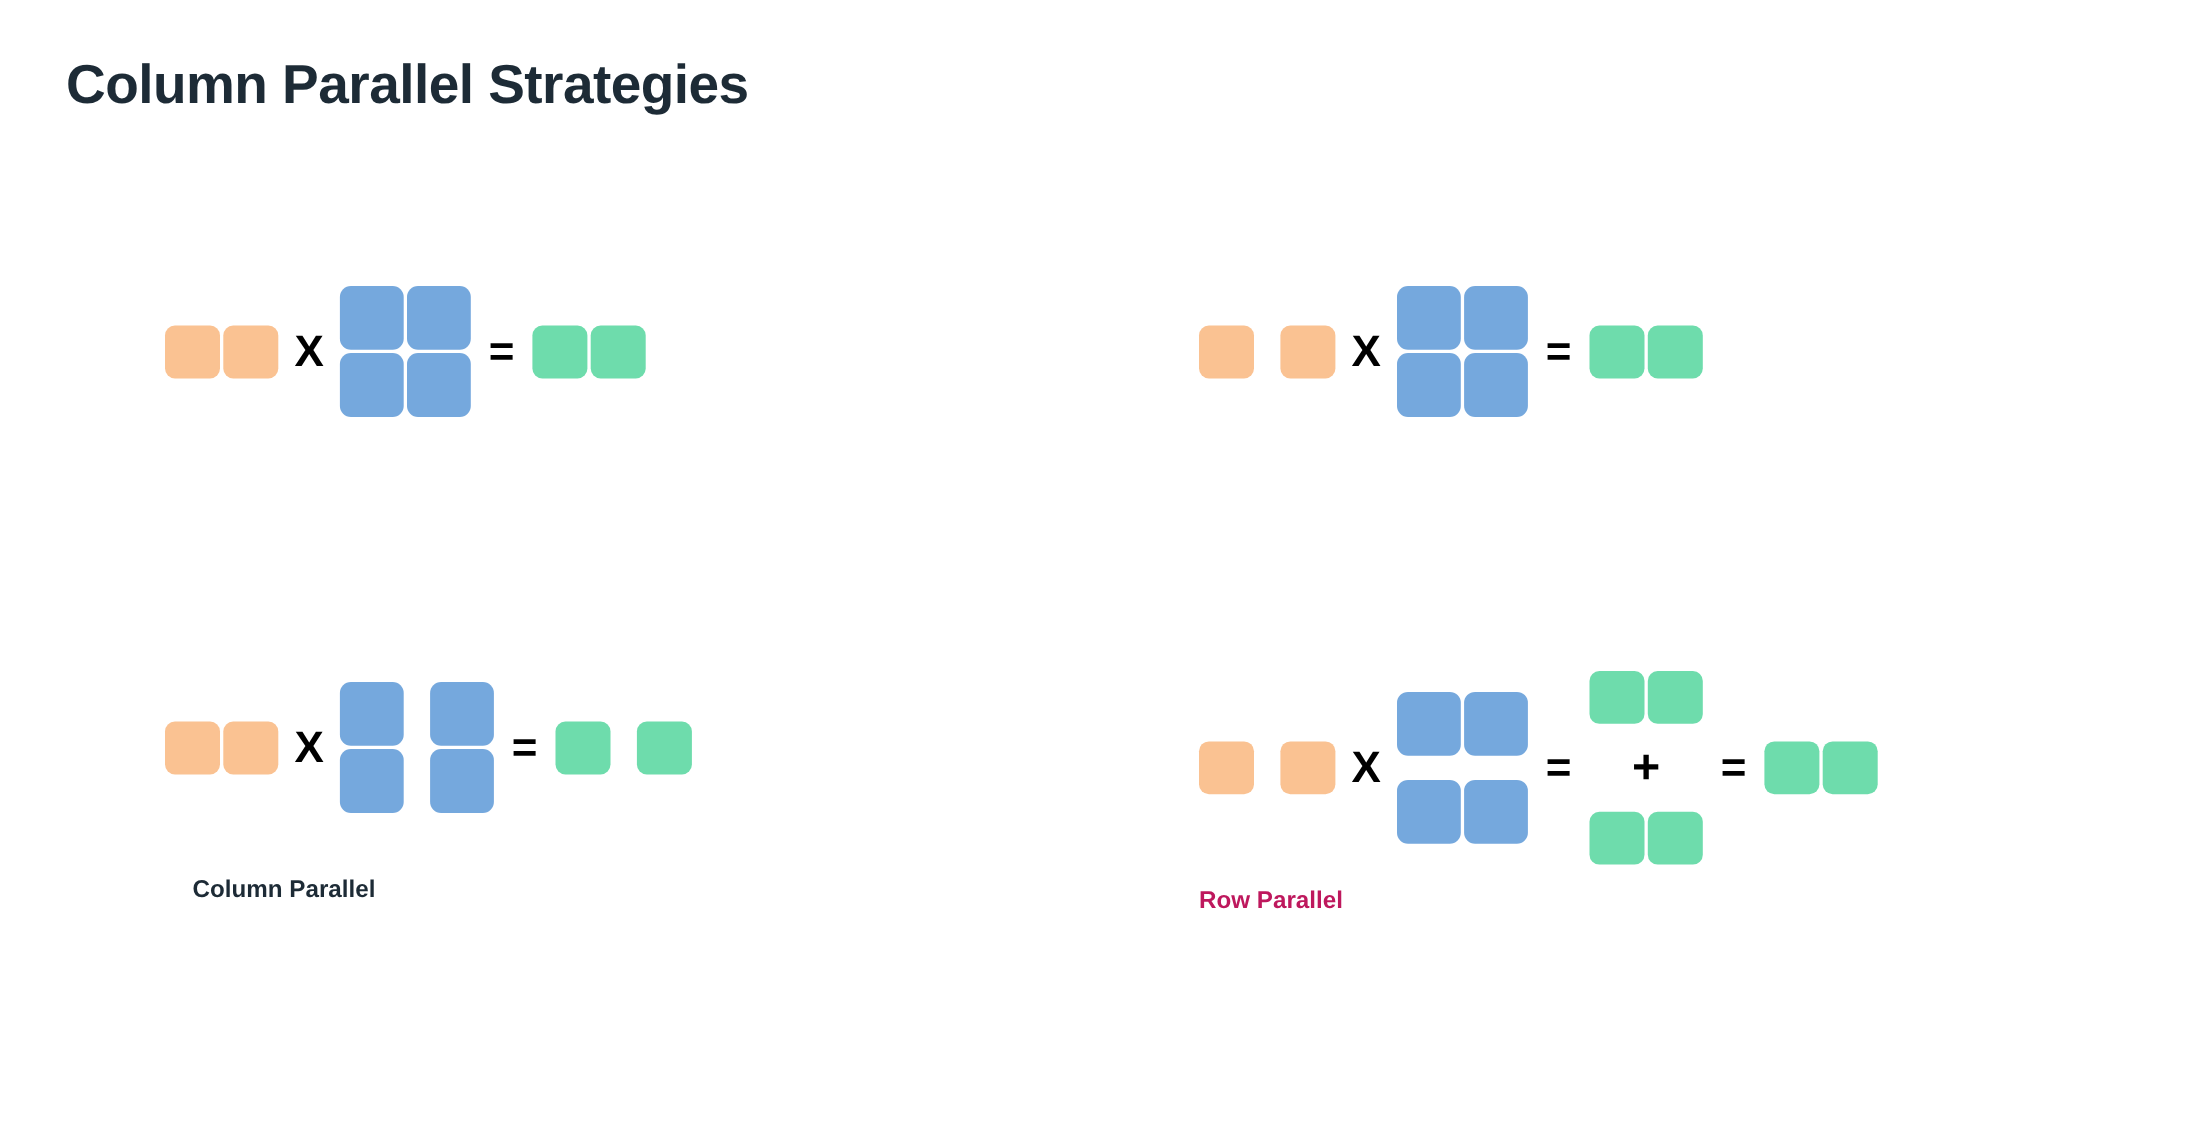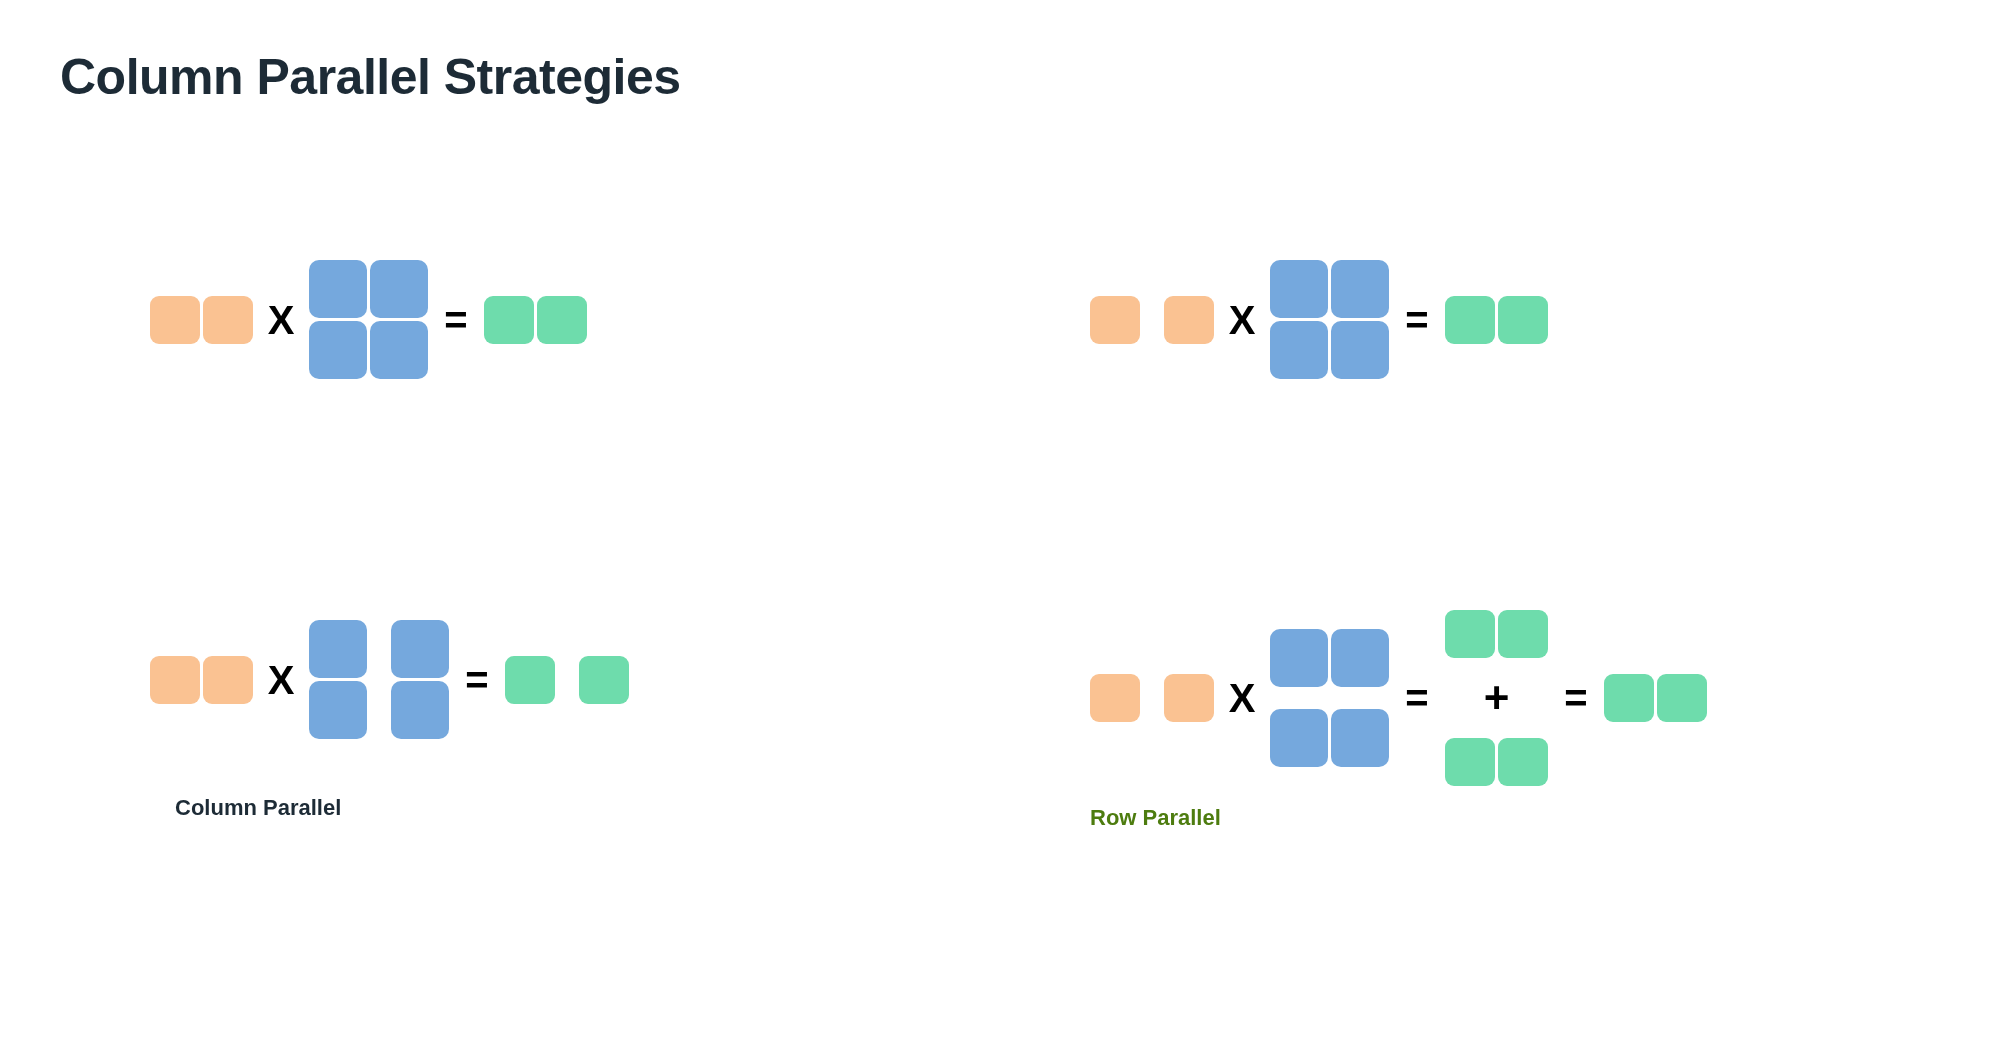--- a/index.html
+++ b/index.html
@@ -264,14 +264,14 @@
     <div class="operator op-equals" style="color: rgb(0, 0, 0);">=</div>
 
     <div class="matrix result">
       <div class="matrix-row">
         <div class="tile green" style="background: rgb(110, 220, 172);"></div>
         <div class="tile green" style="background: rgb(110, 220, 172);"></div>
       </div>
     </div>
   </div>
 
-  <div class="caption" id="caption-row-parallel" style="color: #4d7c0f;">Row Parallel</div>
+  <div class="caption" id="caption-row-parallel" style="color: #be185d;">Row Parallel</div>
 </div>
 
 </body></html>

